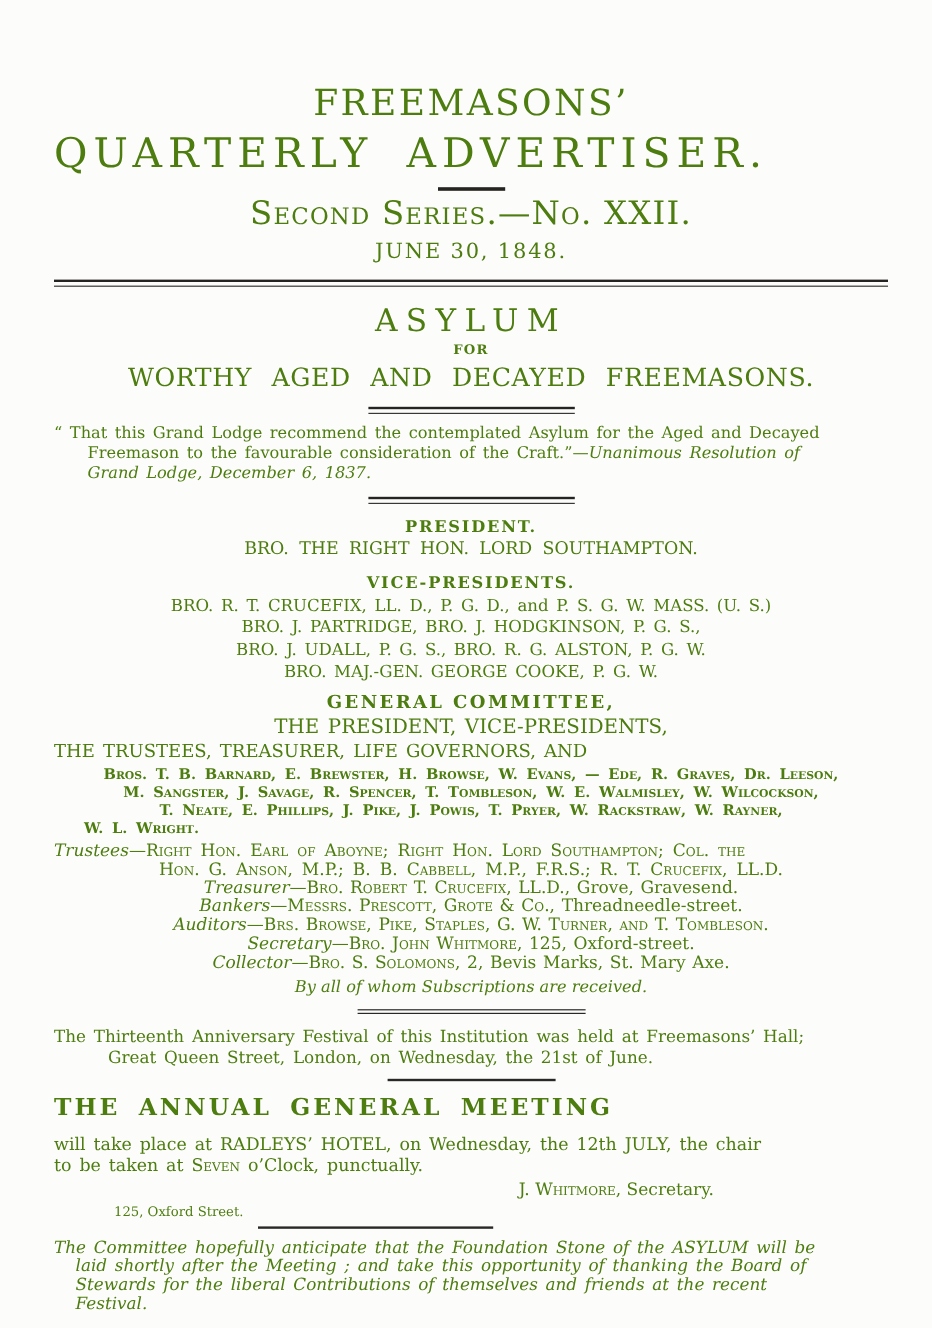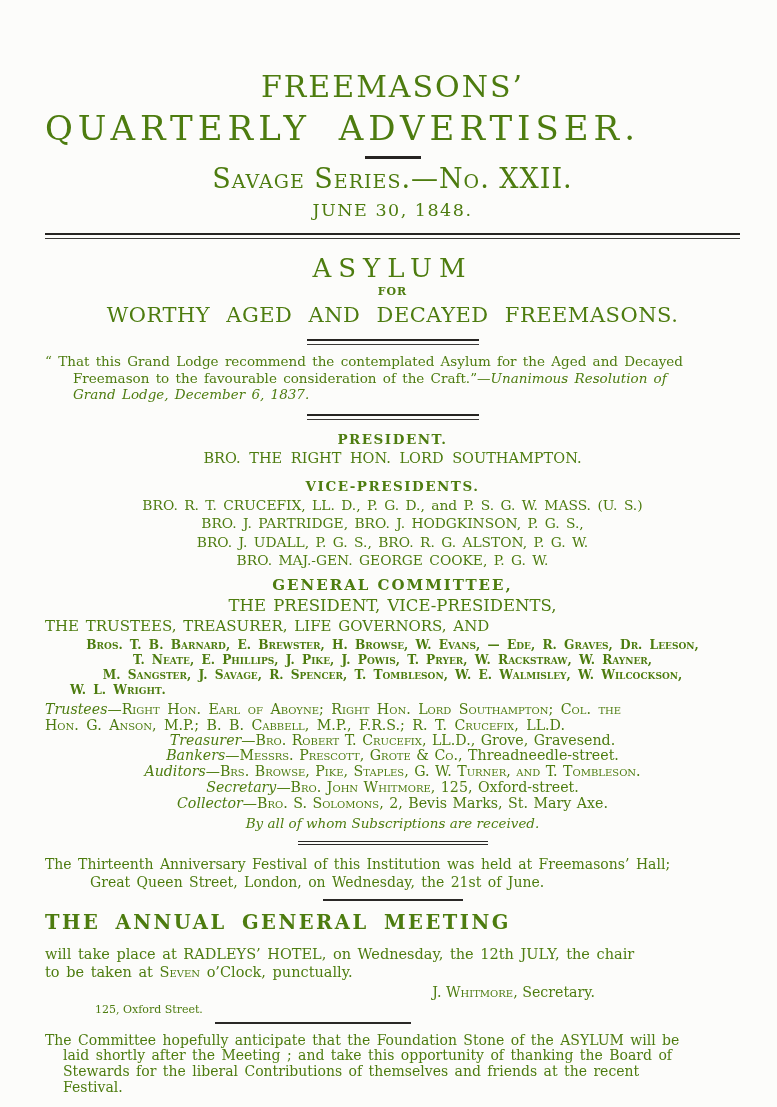--- a/index.html
+++ b/index.html
@@ -47,45 +47,45 @@
   .vp-wrap{margin-top:2px;}
   .h-gc{margin-top:7px;text-align:center;font-weight:bold;font-size:15px;line-height:17px;letter-spacing:2px;}
   .gc1{margin-top:2px;text-align:center;font-size:16.5px;line-height:19px;word-spacing:2px;}
   .gc2{margin-top:2px;font-size:15px;line-height:18px;word-spacing:2px;}
 
   .members{margin-top:3px;font-weight:bold;font-size:12.2px;line-height:15.2px;word-spacing:3px;}
   .member-line{text-align:center;}
   .member-line.last{text-align:left;padding-left:25px;}
 
   .trustees{margin-top:2px;font-size:14.2px;line-height:16px;word-spacing:3px;}
-  .trustees-l2{text-align:left;}
+  .trustees-l2{text-align:center;}
   .roll-row{text-align:center;font-size:14.2px;line-height:15.8px;word-spacing:1px;}
   .subs{margin-top:3px;text-align:center;font-size:13.5px;line-height:16px;}
 
   
   .festival{margin-top:10px;font-size:14px;line-height:18px;word-spacing:2px;}
   .f-indent{padding-left:45px;}
   .meeting-h{margin-top:10px;text-align:left;font-weight:bold;font-size:19.5px;line-height:24px;letter-spacing:2.5px;word-spacing:6px;}
   .meeting-p{margin-top:10px;font-size:14.5px;line-height:18.5px;word-spacing:2px;}
   .signature{margin-top:2px;text-align:right;padding-right:145px;font-size:14.2px;line-height:17px;}
   .address{margin-top:2px;margin-left:50px;font-size:11px;line-height:13px;}
 
-  .note{margin-top:9px;font-size:14px;line-height:15.8px;word-spacing:2px;}
+  .note{margin-top:9px;font-style:italic;font-size:14px;line-height:15.8px;word-spacing:2px;}
   .n-indent{padding-left:18px;}
 </style>
 </head>
 <body>
 
 <div class="sheet">
 
   <header>
     <div class="mh1">FREEMASONS’</div>
     <div class="mh2">QUARTERLY ADVERTISER.</div>
     <div class="tiny-rule"></div>
-    <div class="series sc">Savage Series.—No. XXII.</div>
+    <div class="series sc">Second Series.—No. XXII.</div>
     <div class="issue-date">JUNE 30, 1848.</div>
   </header>
 
   <div class="rule-full"></div>
 
   <section>
     <div class="asylum-title">ASYLUM</div>
     <div class="asylum-for">FOR</div>
     <div class="asylum-sub">WORTHY AGED AND DECAYED FREEMASONS.</div>
   </section>
@@ -111,22 +111,22 @@
       <div class="vp-line">BRO. J. UDALL, P. G. S., BRO. R. G. ALSTON, P. G. W.</div>
       <div class="vp-line">BRO. MAJ.-GEN. GEORGE COOKE, P. G. W.</div>
     </div>
 
     <div class="h-gc">GENERAL COMMITTEE,</div>
     <div class="gc1">THE PRESIDENT, VICE-PRESIDENTS,</div>
     <div class="gc2">THE TRUSTEES, TREASURER, LIFE GOVERNORS, AND</div>
 
     <div class="members sc">
       <div class="member-line">Bros. T. B. Barnard, E. Brewster, H. Browse, W. Evans, — Ede, R. Graves, Dr. Leeson,</div>
+      <div class="member-line">M. Sangster, J. Savage, R. Spencer, T. Tombleson, W. E. Walmisley, W. Wilcockson,</div>
       <div class="member-line">T. Neate, E. Phillips, J. Pike, J. Powis, T. Pryer, W. Rackstraw, W. Rayner,</div>
-      <div class="member-line">M. Sangster, J. Savage, R. Spencer, T. Tombleson, W. E. Walmisley, W. Wilcockson,</div>
       <div class="member-line last">W. L. Wright.</div>
     </div>
 
     <div class="trustees">
       <div><span class="it">Trustees</span><span class="sc">—Right Hon. Earl of Aboyne; Right Hon. Lord Southampton; Col. the</span></div>
       <div class="trustees-l2 sc">Hon. G. Anson, M.P.; B. B. Cabbell, M.P., F.R.S.; R. T. Crucefix, LL.D.</div>
     </div>
 
     <div>
       <div class="roll-row"><span class="it">Treasurer</span><span class="sc">—Bro. Robert T. Crucefix, LL.D.,</span><span> Grove, Gravesend.</span></div>

